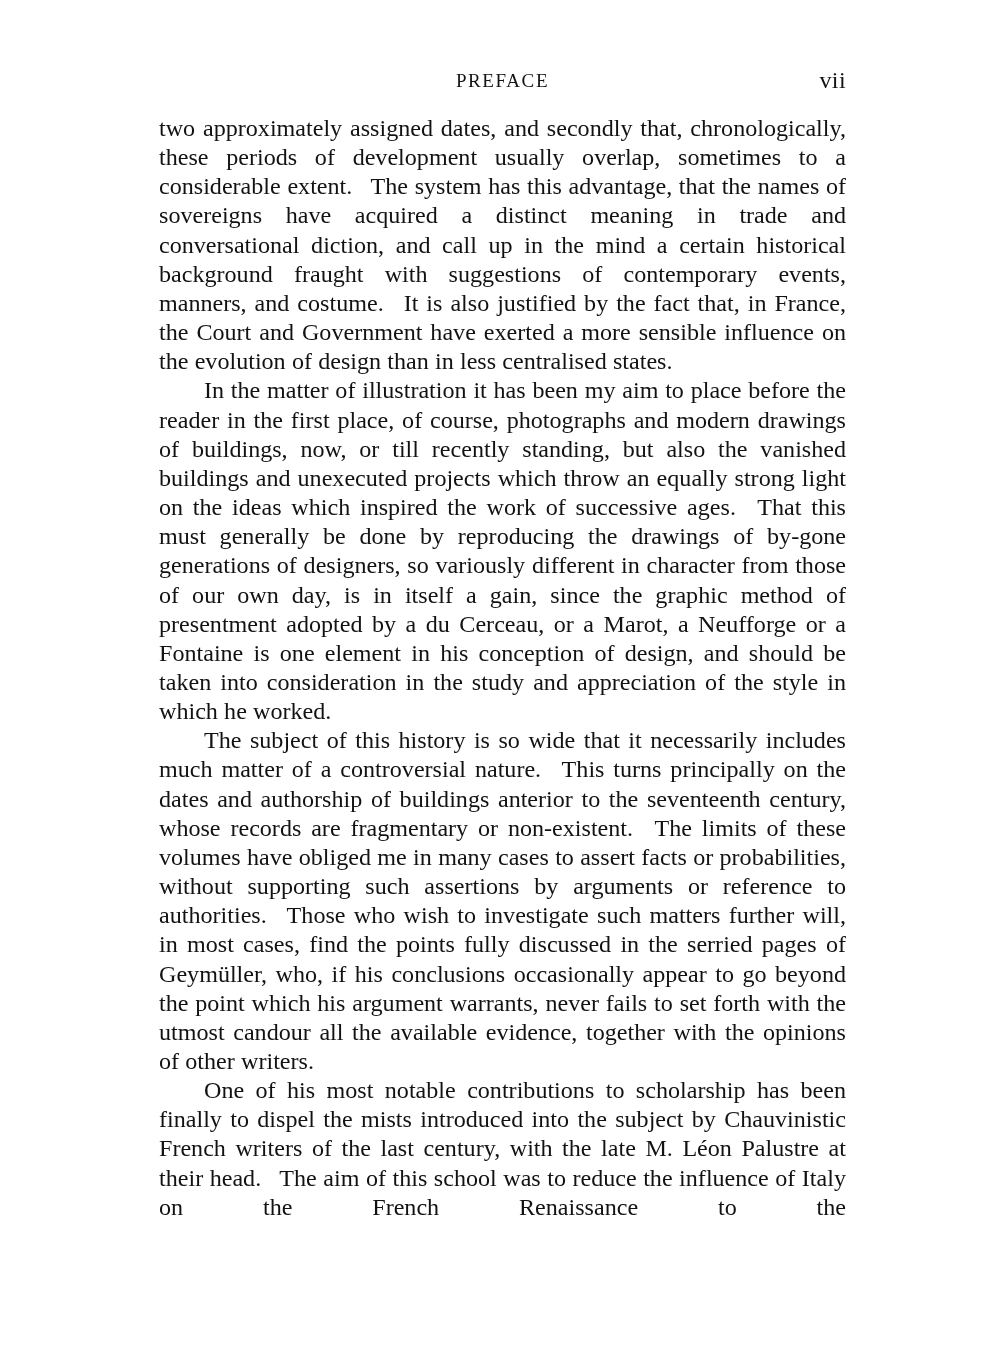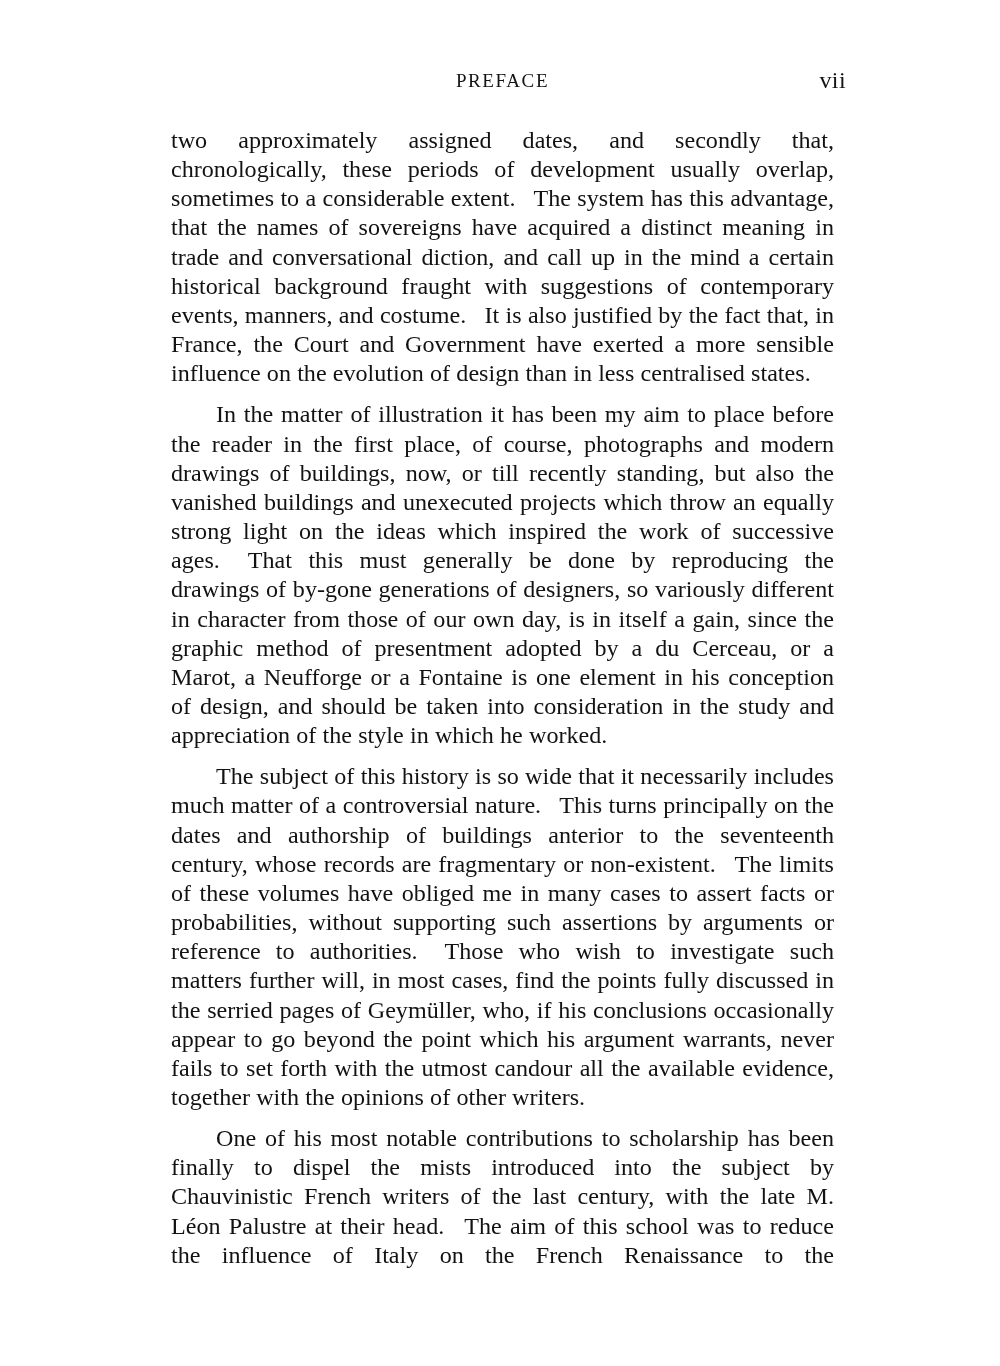--- a/index.html
+++ b/index.html
@@ -46,21 +46,21 @@
     letter-spacing: 0.4px;
     font-family: Liberation Serif, serif;
   }
   .textblock {
     position: absolute;
     top: 114px;
     left: 159px;
     width: 687px;
   }
   p.para {
-    margin: 12px;
+    margin: 0;
     text-align: justify;
     text-align-last: left;
     font-size: 24.1px;
     line-height: 29.15px;
     text-indent: 45px;
     color: #121212;
     word-spacing: 0.2px;
     -webkit-hyphens: none;
     hyphens: none;
   }

